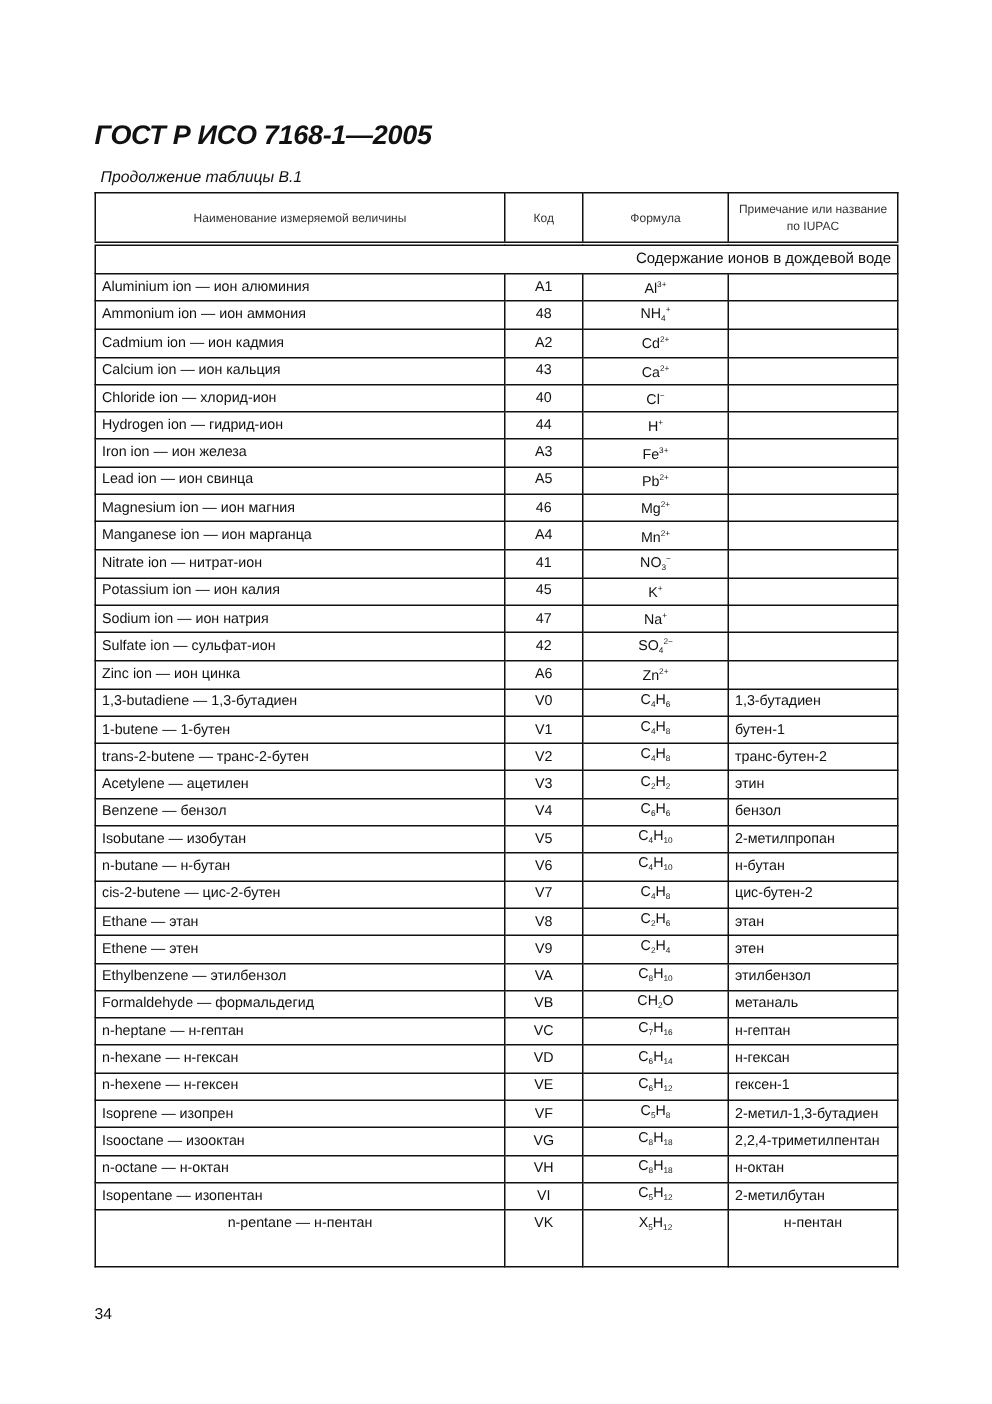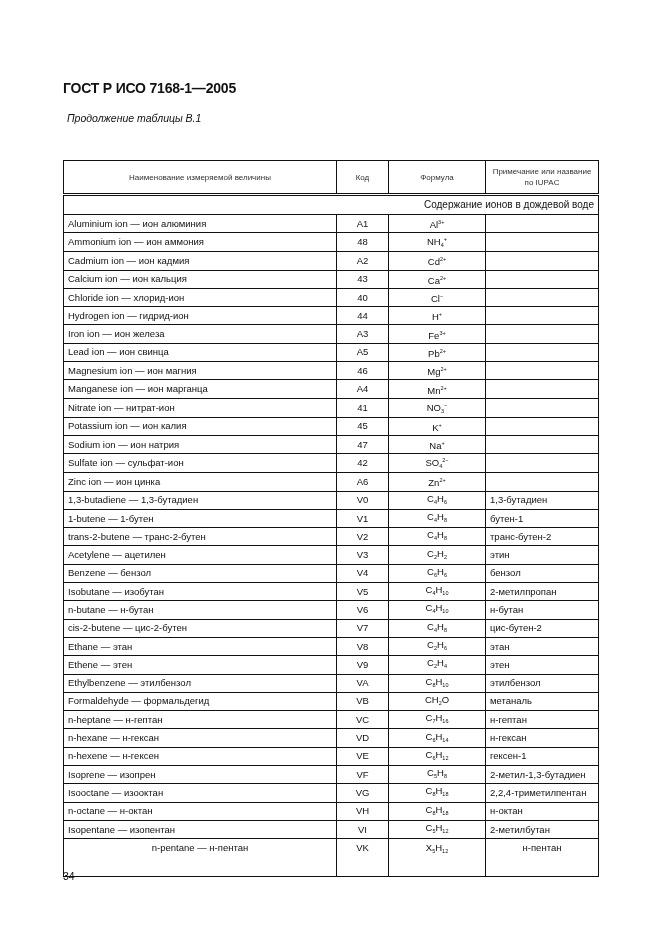--- a/index.html
+++ b/index.html
@@ -1,19 +1,19 @@
 <!DOCTYPE html>
 <html><head>
 <meta charset="utf-8">
 <style>
   html, body { margin:0; padding:0; background:#fff; }
   body { width:661px; height:936px; position:relative; font-family:"Liberation Sans", sans-serif; color:#111; }
-  .doc-title { position:absolute; left:63px; top:80px; font-size:14px; font-weight:bold; letter-spacing:-0.2px; }
+  .doc-title { position:absolute; left:63px; top:80px; font-size:18px; font-weight:bold; letter-spacing:-0.2px;font-style:italic; }
   .cont { position:absolute; left:67px; top:112px; font-size:10.5px; font-style:italic; }
-  table.t { position:absolute; left:63px; top:128px; width:535px; border-collapse:collapse; table-layout:fixed; font-size:9.5px;margin-top:32px; }
+  table.t { position:absolute; left:63px; top:128px; width:535px; border-collapse:collapse; table-layout:fixed; font-size:9.5px; }
   table.t td, table.t th { border:1px solid #111; padding:0 4px; height:17.3px; line-height:12px; font-weight:normal; vertical-align:middle; overflow:hidden; white-space:nowrap; }
   table.t th { height:32px; font-size:8px; text-align:center; line-height:11px; white-space:normal; color:#333; }
   table.t thead tr { border-bottom:3px double #111; }
   table.t td.c { text-align:center; }
   table.t td.sec { text-align:right; font-size:10px; height:18px; }
   table.t tr.last td { height:34px; vertical-align:top; padding-top:3px;text-align:center; }
   .sub { font-size:5.5px; vertical-align:-2px; }
   .sup { font-size:5.5px; vertical-align:4px; }
   .ital { }
   .page-num { position:absolute; left:63px; top:870px; font-size:10.5px; }

